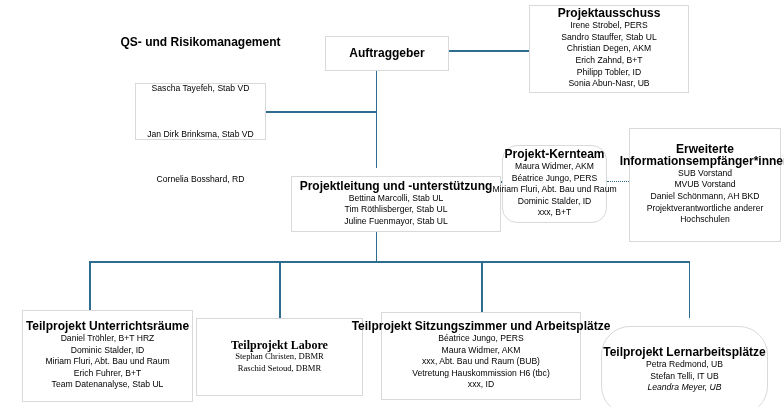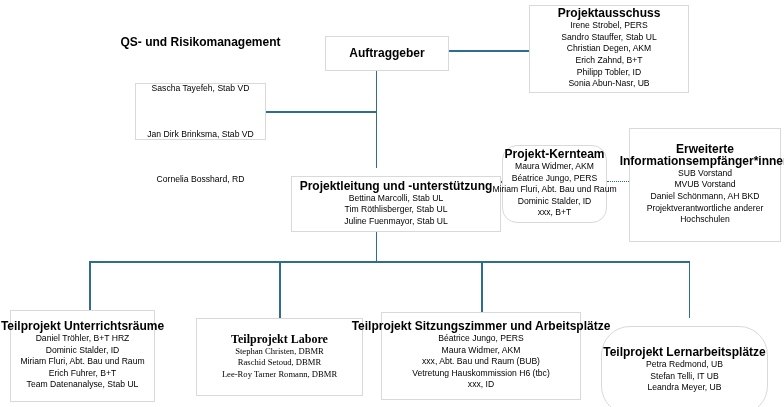--- a/index.html
+++ b/index.html
@@ -27,21 +27,21 @@
     padding:3px 5px;
     z-index:3;
   }
   .box .title{
     font-weight:bold;
     font-size:12px;
     line-height:11.8px;
     white-space:nowrap;
   }
   .box .member{white-space:nowrap;}
-  .box .member.italic{}
+  .box .member.italic{font-style:italic;}
 
   .conn{
     position:absolute;
     background:#2e6d8e;
     z-index:1;
   }
   .conn.h{height:1.6px;}
   .conn.v{width:1.6px;}
   .conn.dotted{
     background:none;
@@ -113,34 +113,33 @@
   <div class="box" style="left:629px;top:128px;width:152px;height:114px;">
     <div class="title">Erweiterte</div>
     <div class="title">Informationsempfänger*innen</div>
     <div class="member">SUB Vorstand</div>
     <div class="member">MVUB Vorstand</div>
     <div class="member">Daniel Schönmann, AH BKD</div>
     <div class="member">Projektverantwortliche anderer</div>
     <div class="member">Hochschulen</div>
   </div>
 
-  <div class="box" style="left:10px;top:310px;width:145px;height:92px;">
+  <div class="box" style="left:22px;top:310px;width:171px;height:92px;">
     <div class="title">Teilprojekt Unterrichtsräume</div>
     <div class="member">Daniel Tröhler, B+T HRZ</div>
     <div class="member">Dominic Stalder, ID</div>
     <div class="member">Miriam Fluri, Abt. Bau und Raum</div>
     <div class="member">Erich Fuhrer, B+T</div>
     <div class="member">Team Datenanalyse, Stab UL</div>
   </div>
 
   <div class="box" style="left:196px;top:318px;width:167px;height:78px;font-family:Liberation Serif, serif;">
     <div class="title">Teilprojekt Labore</div>
     <div class="member">Stephan Christen, DBMR</div>
     <div class="member">Raschid Setoud, DBMR</div>
-    <div class="member">Lee-Roy Tarner Romann, DBMR</div>
   </div>
 
   <div class="box" style="left:381px;top:312px;width:200px;height:88px;justify-content:center;">
     <div class="title">Teilprojekt Sitzungszimmer und Arbeitsplätze</div>
     <div class="member">Béatrice Jungo, PERS</div>
     <div class="member">Maura Widmer, AKM</div>
     <div class="member">xxx, Abt. Bau und Raum (BUB)</div>
     <div class="member">Vetretung Hauskommission H6 (tbc)</div>
     <div class="member">xxx, ID</div>
   </div>

